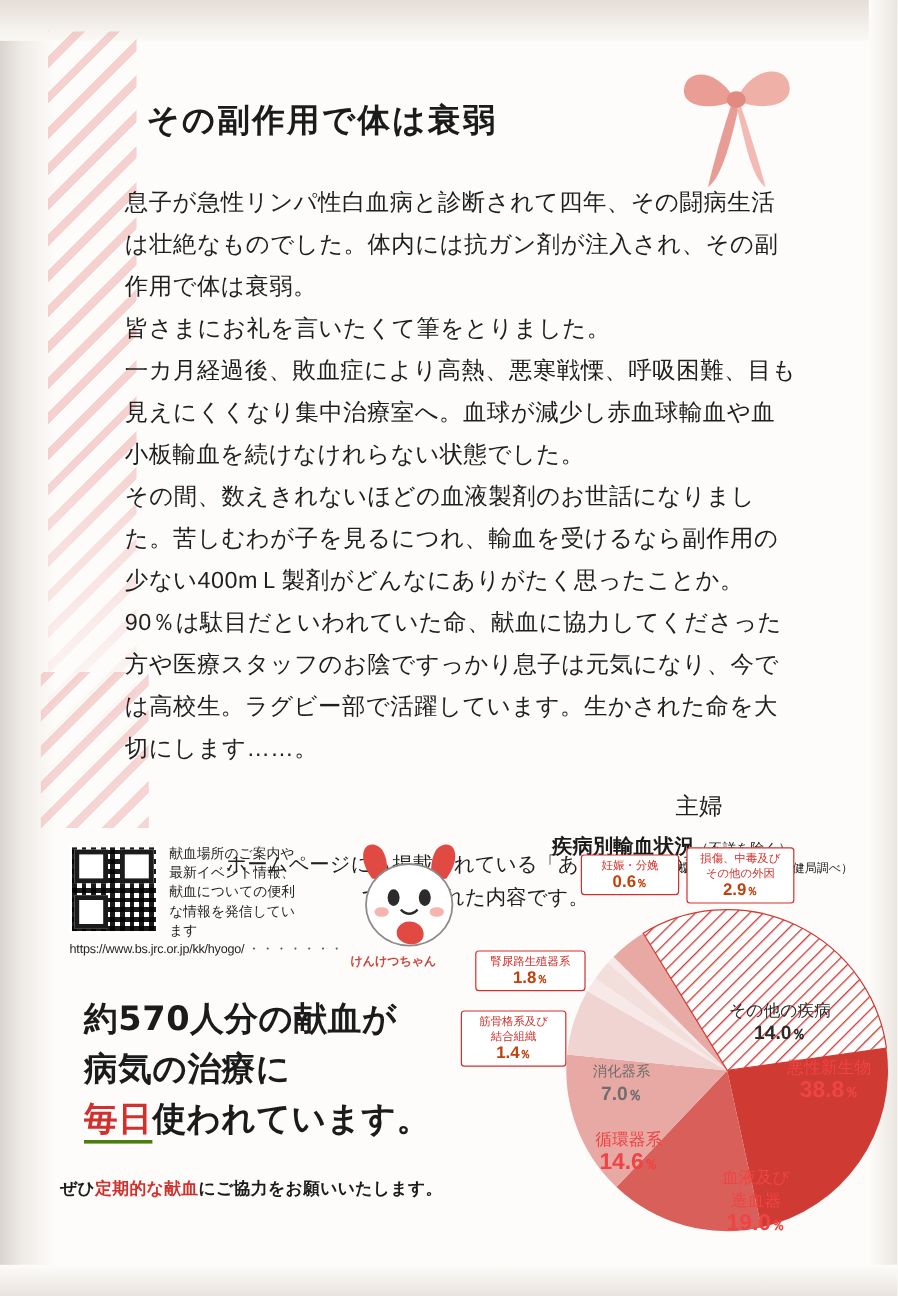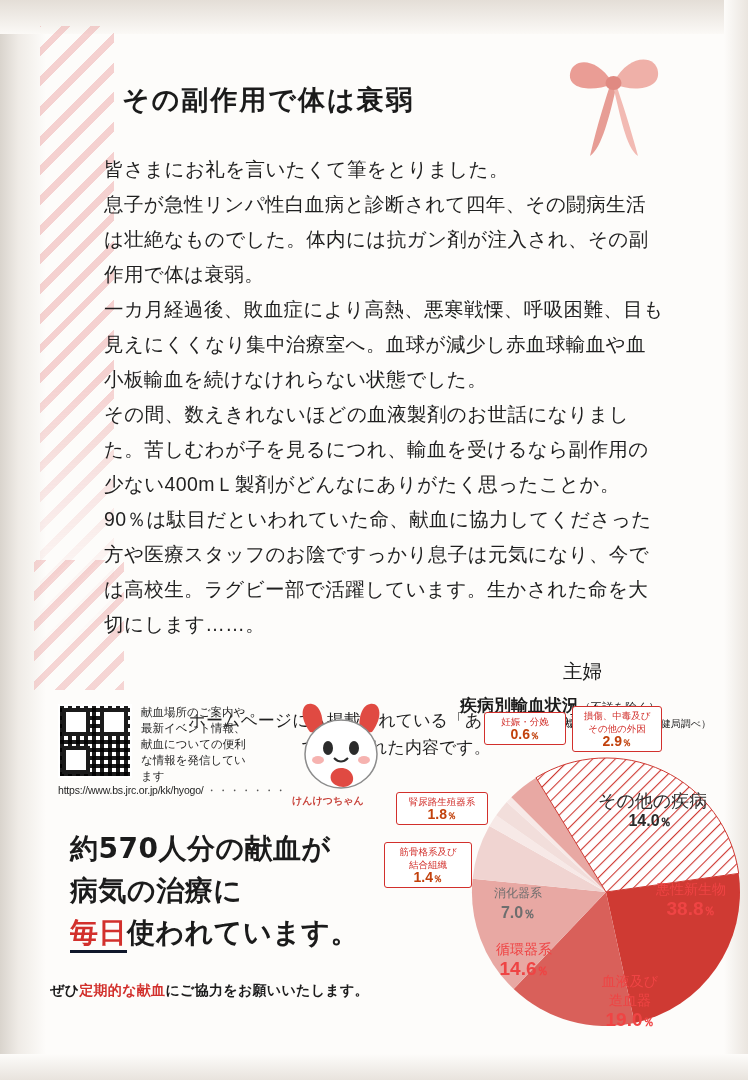--- a/index.html
+++ b/index.html
@@ -209,21 +209,21 @@
     width: 300px;
     color: #1b1b1b;
     font-weight: bold;
     font-size: 28px;
     line-height: 42px;
     letter-spacing: 0.5px;
     font-family: "DejaVu Sans", "Liberation Sans", sans-serif;
   }
   .slogan .red-underline {
     color: #d2302c;
-    border-bottom: 3px solid #0f172a;
+    border-bottom: 3px solid #4d7c0f;
     padding-bottom: 1px;
   }
   .footer-line {
     position: absolute;
     left: 50px;
     top: 292px;
     font-size: 14px;
     font-weight: bold;
     color: #1b1b1b;
     letter-spacing: 0.3px;
@@ -315,22 +315,22 @@
   <svg class="ribbon" viewBox="0 0 120 110">
     <path d="M56 30 C40 4, 16 6, 14 22 C12 38, 38 40, 56 32 Z" fill="#ea9d95"></path>
     <path d="M58 30 C72 2, 100 2, 102 20 C104 38, 76 40, 58 32 Z" fill="#ef b0a8" style="fill:#efb0a8"></path>
     <path d="M55 30 C50 46, 42 70, 34 104 C46 96, 54 62, 60 36 Z" fill="#e79d95"></path>
     <path d="M60 32 C66 50, 74 74, 82 104 C70 96, 64 62, 58 38 Z" fill="#f2bab3"></path>
     <ellipse cx="57.5" cy="31" rx="8" ry="7" fill="#e08a82"></ellipse>
   </svg>
 
   <div class="letter">
     <h1 class="letter-title">その副作用で体は衰弱</h1>
+    <p>息子が急性リンパ性白血病と診断されて四年、その闘病生活は壮絶なものでした。体内には抗ガン剤が注入され、その副作用で体は衰弱。</p>
     <p>皆さまにお礼を言いたくて筆をとりました。</p>
-    <p>息子が急性リンパ性白血病と診断されて四年、その闘病生活は壮絶なものでした。体内には抗ガン剤が注入され、その副作用で体は衰弱。</p>
     <p>一カ月経過後、敗血症により高熱、悪寒戦慄、呼吸困難、目も見えにくくなり集中治療室へ。血球が減少し赤血球輸血や血小板輸血を続けなけれらない状態でした。</p>
     <p>その間、数えきれないほどの血液製剤のお世話になりました。苦しむわが子を見るにつれ、輸血を受けるなら副作用の少ない400mＬ製剤がどんなにありがたく思ったことか。</p>
     <p>90％は駄目だといわれていた命、献血に協力してくださった方や医療スタッフのお陰ですっかり息子は元気になり、今では高校生。ラグビー部で活躍しています。生かされた命を大切にします……。</p>
     <div class="signature">主婦</div>
     <div class="note">
       <div>ホームページにも掲載されている「ありがとうの声」</div>
       <div>で紹介された内容です。</div>
     </div>
   </div>
 
@@ -426,21 +426,21 @@
           <span class="lab">循環器系</span>
           <span class="val"><span>14.6</span><span class="pct">％</span></span>
         </div>
 
         <div class="inlabel grey-txt" style="left:14px; top:150px; width:92px;">
           <span class="lab" style="font-size:12px;">消化器系</span>
           <span class="val" style="font-size:16px;"><span>7.0</span><span class="pct">％</span></span>
         </div>
 
         <div class="inlabel dark-txt" style="left:140px; top:58px; width:104px;">
-          <span class="lab" style="font-size:18px;">その他の疾病</span>
+          <span class="lab" style="font-size:14px;margin-top:41px;">その他の疾病</span>
           <span class="val" style="font-size:16px;"><span>14.0</span><span class="pct">％</span></span>
         </div>
 
         
         <div class="callout" style="left:26px; top:-22px; width:72px;">
           <span class="lab">妊娠・分娩</span>
           <span class="val"><span>0.6</span><span class="pct">％</span></span>
         </div>
 
         <div class="callout" style="left:114px; top:-28px; width:80px;">

